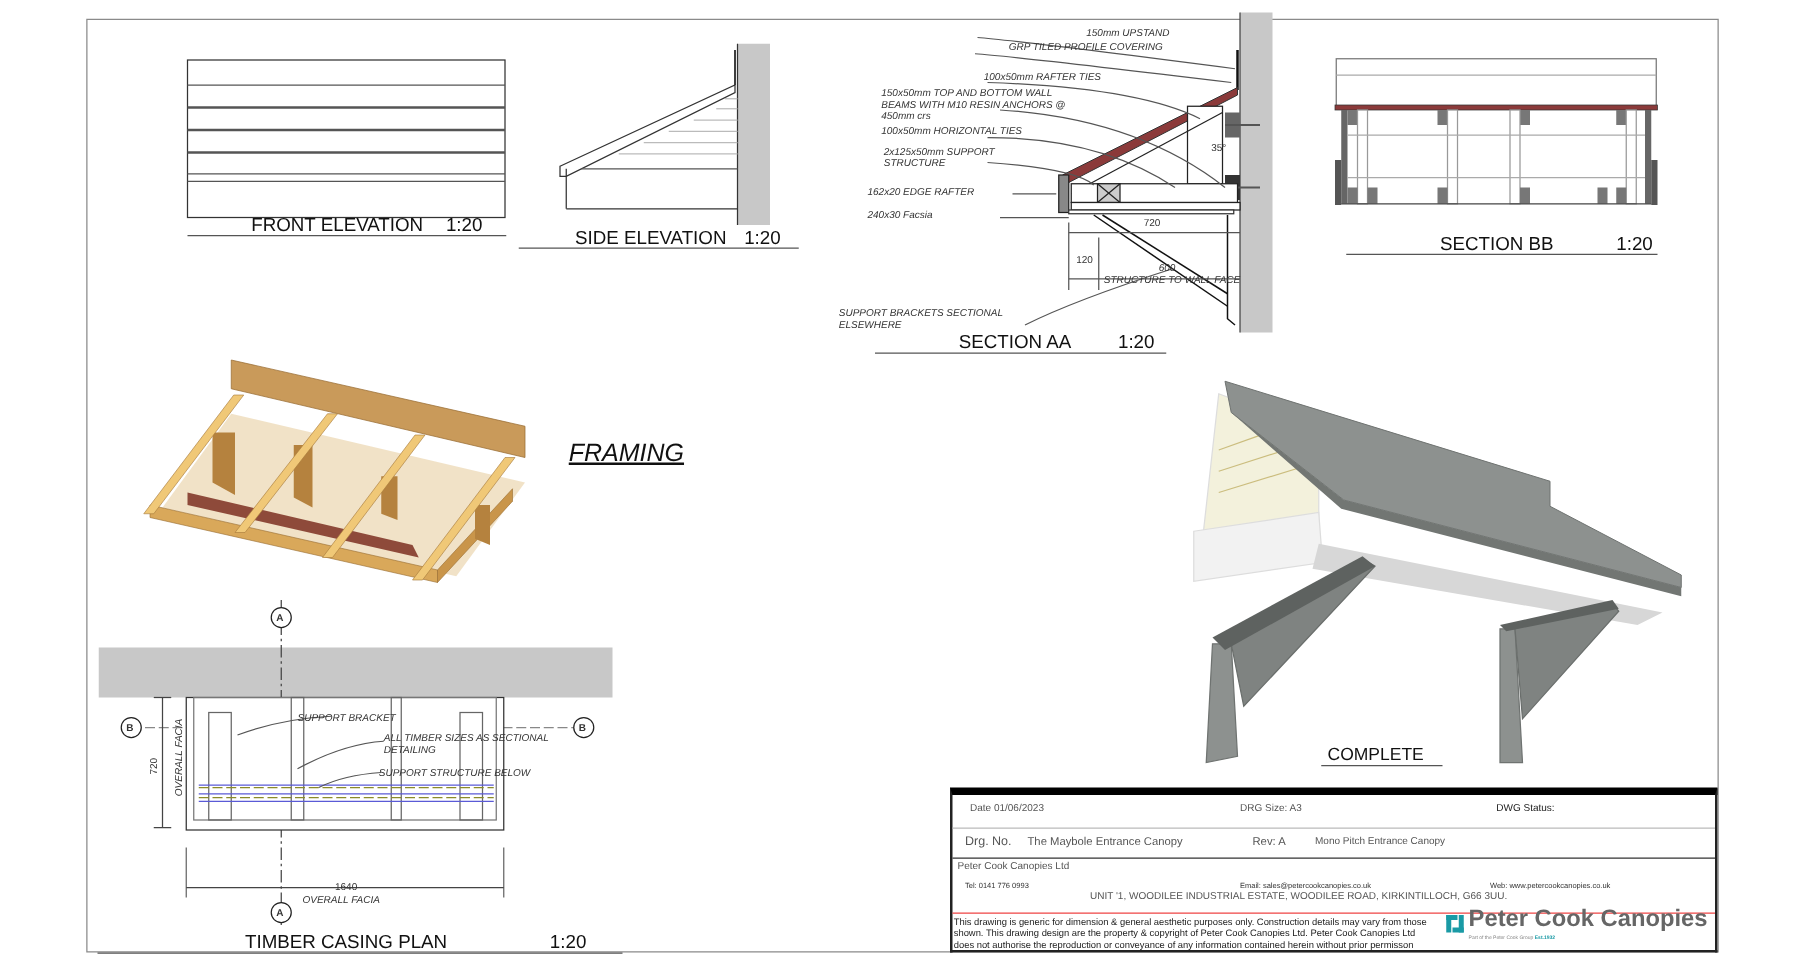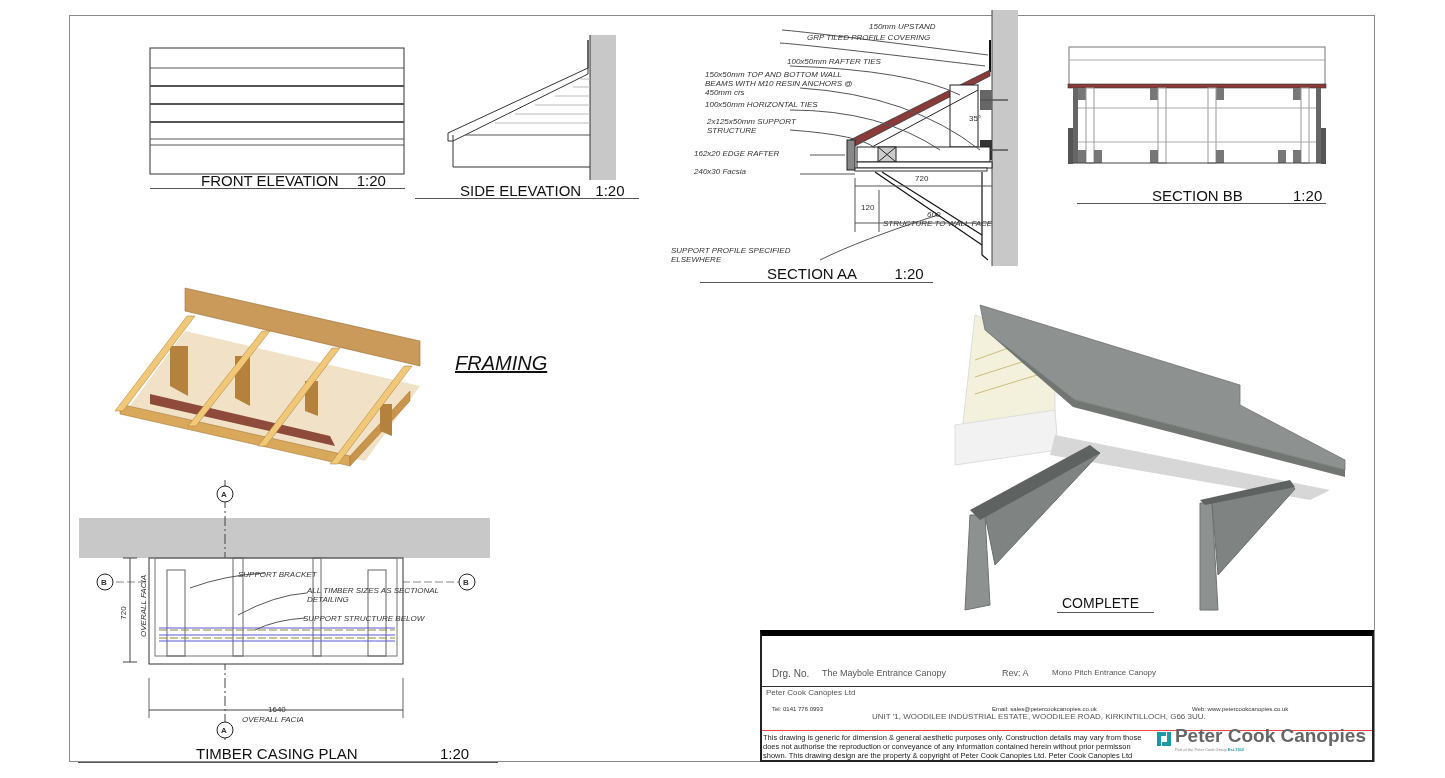--- a/index.html
+++ b/index.html
@@ -105,21 +105,21 @@
 <div class="note" style="left:705px;top:100px;">100x50mm HORIZONTAL TIES</div>
 <div class="note" style="left:707px;top:117px;">2x125x50mm SUPPORT</div>
 <div class="note" style="left:707px;top:126px;">STRUCTURE</div>
 <div class="note" style="left:694px;top:149px;">162x20 EDGE RAFTER</div>
 <div class="note" style="left:694px;top:167px;">240x30 Facsia</div>
 <div class="note" style="left:969px;top:114px;font-style:normal;">35°</div>
 <div class="note" style="left:915px;top:174px;font-style:normal;">720</div>
 <div class="note" style="left:861px;top:203px;font-style:normal;">120</div>
 <div class="note" style="left:927px;top:210px;">600</div>
 <div class="note" style="left:883px;top:219px;">STRUCTURE TO WALL FACE</div>
-<div class="note" style="left:671px;top:246px;">SUPPORT PROFILE SPECIFIED</div>
+<div class="note" style="left:671px;top:246px;">SUPPORT BRACKETS SECTIONAL</div>
 <div class="note" style="left:671px;top:255px;">ELSEWHERE</div>
 <div class="view-title" style="left:767px;top:265px;">
   <span>SECTION AA</span>
   <span style="margin-left:34px">1:20</span>
 </div>
 <div class="underline" style="left:700px;top:282px;width:233px;"></div>
 
 <svg style="left:1068px;top:46px;" width="260" height="120">
   <rect x="1" y="1" width="256" height="38" fill="#fff" stroke="#777"></rect>
   <line x1="1" y1="14" x2="257" y2="14" stroke="#aaa"></line>
@@ -233,39 +233,44 @@
 <div class="note" style="left:113px;top:601px;transform:rotate(-90deg);transform-origin:center;">OVERALL FACIA</div>
 <div class="note" style="left:268px;top:705px;font-style:normal;">1640</div>
 <div class="note" style="left:242px;top:715px;">OVERALL FACIA</div>
 <div class="view-title" style="left:196px;top:745px;">
   <span>TIMBER CASING PLAN</span>
   <span style="margin-left:78px">1:20</span>
 </div>
 <div class="underline" style="left:78px;top:762px;width:420px;"></div>
 
 <div class="tb">
+  <div class="tb-row" style="top:6px;height:20px;border-bottom:1px solid #bbb;">
+    <span class="tb-cell" style="left:14px;">Date 01/06/2023</span>
+    <span class="tb-cell" style="left:230px;">DRG Size: A3</span>
+    <span class="tb-cell" style="left:435px;color:#222;">DWG Status:</span>
+  </div>
   <div class="tb-row" style="top:32px;height:18px;border-bottom:1px solid #333;font-size:9px;text-align:right;">
     <span class="tb-cell" style="left:10px;font-size:10px;">Drg. No.</span>
     <span class="tb-cell" style="left:60px;">The Maybole Entrance Canopy</span>
     <span class="tb-cell" style="left:240px;">Rev: A</span>
     <span class="tb-cell" style="left:290px;font-size:8px;">Mono Pitch Entrance Canopy</span>
   </div>
   <div class="tb-row" style="top:52px;">
     <span class="tb-cell" style="left:4px;">Peter Cook Canopies Ltd</span>
     <span class="tb-cell" style="left:110px;margin-top:24px;">UNIT '1, WOODILEE INDUSTRIAL ESTATE, WOODILEE ROAD, KIRKINTILLOCH, G66 3UU.</span>
   </div>
   <div class="tb-row" style="top:70px;font-size:6px;color:#333;">
     <span class="tb-cell" style="left:10px;">Tel:  0141 776 0993</span>
     <span class="tb-cell" style="left:230px;">Email:  sales@petercookcanopies.co.uk</span>
     <span class="tb-cell" style="left:430px;">Web:  www.petercookcanopies.co.uk</span>
   </div>
   <div class="tb-row" style="top:94px;border-top:1px solid #ef4444;font-size:7.5px;color:#222;line-height:9px;padding-top:2px;">
     <div style="padding-left:1px;">This drawing is generic for dimension &amp; general aesthetic purposes only.  Construction details may vary from those</div>
+    <div style="padding-left:1px;">shown.  This drawing design are the property &amp; copyright of Peter Cook Canopies Ltd.  Peter Cook Canopies Ltd</div>
     <div style="padding-left:1px;">does not authorise the reproduction or conveyance of any information contained herein without prior permisson</div>
-    <div style="padding-left:1px;">shown.  This drawing design are the property &amp; copyright of Peter Cook Canopies Ltd.  Peter Cook Canopies Ltd</div>
   </div>
   <div class="brand">
     <svg style="position:relative;" width="14" height="14">
       <rect x="0" y="0" width="9" height="4" fill="#1a9aa5"></rect>
       <rect x="0" y="0" width="4" height="14" fill="#1a9aa5"></rect>
       <rect x="10" y="0" width="4" height="14" fill="#1a9aa5"></rect>
       <rect x="5" y="10" width="9" height="4" fill="#1a9aa5"></rect>
     </svg>
     <div>
       <div class="brand-name">Peter Cook Canopies</div>

